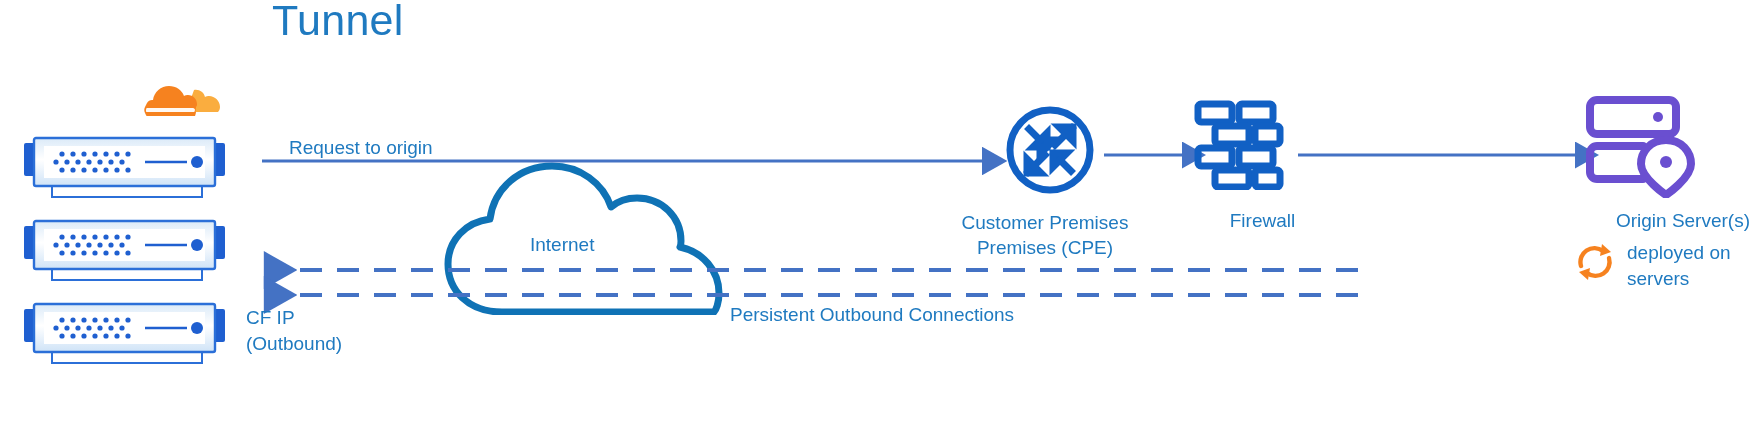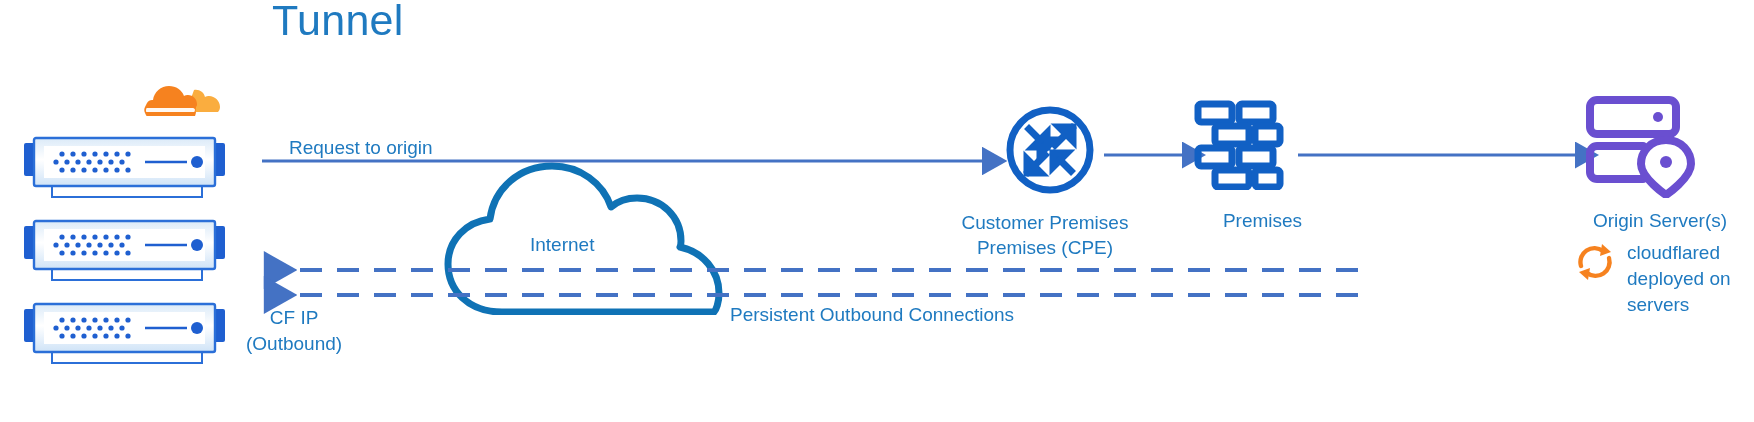--- a/index.html
+++ b/index.html
@@ -32,29 +32,29 @@
 
   
   .rack { width:205px; height:66px; }
   .rack svg { display:block; }
 
   
   .lbl {
     color:#1f7ac0; font-size:19px; line-height:25px;
     white-space:nowrap; text-align:center;
   }
-  .lbl.left { text-align:center; }
+  .lbl.left { text-align:left; }
 
   #lbl-request { left:289px; top:135px; }
   #lbl-internet { left:530px; top:232px; }
   #lbl-cfip { left:246px; top:305px; line-height:26px; }
   #lbl-persistent { left:730px; top:302px; }
   #lbl-cpe  { left:945px; top:210px; width:200px; }
   #lbl-fw   { left:1155px; top:208px; width:215px; }
-  #lbl-origin { left:1570px; top:208px; width:180px; text-align:center;}
+  #lbl-origin { left:1570px; top:208px; width:180px; text-align:right;}
   #lbl-cloudflared { left:1627px; top:240px; width:125px; text-align:left; line-height:26px; }
 
   
   #wires { left:0; top:0; width:1754px; height:422px; pointer-events:none; }
 
   
   #icon-cpe   { left:1004px; top:104px; width:92px; height:92px; }
   #icon-fw    { left:1193px; top:100px; width:92px; height:90px; }
   #icon-origin{ left:1586px; top:96px; width:118px; height:102px; }
   #icon-cloudflared { left:1573px; top:240px; width:44px; height:44px; }
@@ -289,24 +289,23 @@
 </div>
 
 <div class="abs lbl left" id="lbl-persistent">Persistent Outbound Connections</div>
 
 <div class="abs lbl" id="lbl-cpe">
   <div>Customer Premises</div>
   <div>Premises (CPE)</div>
 </div>
 
 <div class="abs lbl" id="lbl-fw">
-  <div>Premises</div>
+  <div>Firewall</div>
 </div>
 
 <div class="abs lbl" id="lbl-origin">
   <div>Origin Server(s)</div>
 </div>
 
 <div class="abs lbl" id="lbl-cloudflared">
-  <div>cloudflared</div>
   <div>deployed on</div>
   <div>servers</div>
 </div>
 
 </body></html>

